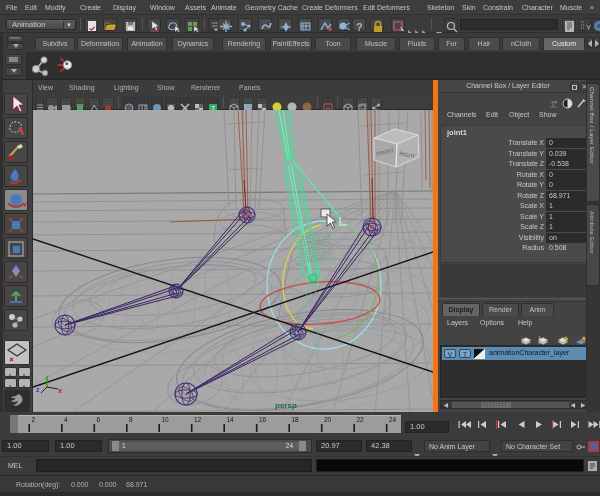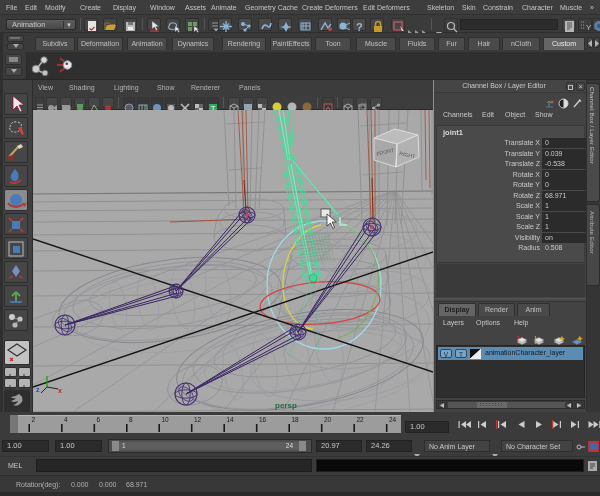--- a/index.html
+++ b/index.html
@@ -20,21 +20,21 @@
  border-bottom:none;border-radius:2px 2px 0 0;color:#c0c0c0;font-size:7px;text-align:center;line-height:12px}
 .tab.on{background:#656565;color:#ececec}
 .shelfb{left:0;top:52px;width:600px;height:28px;background:#2f2f2f;border-bottom:1px solid #262626}
 .tbx{left:0;top:80px;width:33px;height:332px;background:#404040;border-right:1px solid #2c2c2c}
 .tbtn{position:absolute;left:4px;width:24px;height:22px;background:#464646;border:1px solid #2e2e2e;border-radius:2px}
 .tbtn.on{background:#8b8b8b}
 .vpm{left:33px;top:80px;width:400px;height:15px;background:#3c3c3c;color:#b3b3b3;font-size:7px;line-height:15px;white-space:nowrap}
 .vpt{left:33px;top:95px;width:400px;height:15px;background:#3d3d3d;border-bottom:1px solid #2a2a2a}
 .vps{left:33px;top:110px;width:400px;height:302px}
 .mic{position:absolute;top:2px;height:11px;border-radius:1px}
-.rp{left:433px;top:80px;width:153px;height:332px;background:#434343;border-left:1px solid #f97316}
+.rp{left:433px;top:80px;width:153px;height:332px;background:#434343;border-left:5px solid #f97316}
 .rtabs{left:586px;top:80px;width:14px;height:332px;background:#3c3c3c;border-left:1px solid #2e2e2e}
 .vtext{position:absolute;writing-mode:vertical-rl;font-size:6px;color:#b5b5b5;letter-spacing:0.2px;white-space:nowrap}
 .crow{position:absolute;left:0;width:153px;height:10.5px;font-size:7px;color:#c9c9c9}
 .crow .lb{position:absolute;right:51px;top:1px}
 .crow .vf{position:absolute;left:105px;top:0;width:45px;height:10px;background:#2b2b2b;color:#c9c9c9;padding-left:3px;line-height:10px}
 .crow .vn{position:absolute;left:108px;top:1px;color:#c9c9c9}
 .ts{left:0;top:412px;width:600px;height:24px;background:#3b3b3b}
 .rr{left:0;top:436px;width:600px;height:20px;background:#3b3b3b}
 .fld{position:absolute;background:#2b2b2b;border:1px solid #222;color:#c9c9c9;font-size:7.5px;line-height:10px;padding-left:4px}
 .mel{left:0;top:456px;width:600px;height:19px;background:#3b3b3b;border-top:1px solid #333}
@@ -842,21 +842,21 @@
     <div class="fld" style="left:2px;top:4px;width:47px;height:12px">1.00</div>
     <div class="fld" style="left:55px;top:4px;width:47px;height:12px">1.00</div>
     <div class="abs" style="left:108px;top:3px;width:204px;height:14px;background:#4c4c4c;border:1px solid #2a2a2a">
       <div style="position:absolute;left:3px;top:1px;width:194px;height:10px;background:#5e5e5e;border:1px solid #515151"></div>
       <div style="position:absolute;left:3px;top:1px;width:7px;height:10px;background:#8a8a8a"></div>
       <div style="position:absolute;left:190px;top:1px;width:7px;height:10px;background:#8a8a8a"></div>
       <div style="position:absolute;left:13px;top:2px;font-size:6.5px;color:#ddd">1</div>
       <div style="position:absolute;right:18px;top:2px;font-size:6.5px;color:#ddd">24</div>
     </div>
     <div class="fld" style="left:316px;top:4px;width:46px;height:12px">20.97</div>
-    <div class="fld" style="left:366px;top:4px;width:46px;height:12px">24.26</div>
+    <div class="fld" style="left:366px;top:4px;width:46px;height:12px">42.38</div>
     <div class="abs" style="left:414px;top:9px"><svg width="6" height="5">
         <polygon points="0,0 6,0 3,4" fill="#aaa"></polygon>
       </svg></div>
     <div class="abs" style="left:424px;top:4px;width:66px;height:12px;background:#434343;border:1px solid #2e2e2e;color:#c9c9c9;font-size:7px;line-height:11px;padding-left:4px">No Anim Layer</div>
     <div class="abs" style="left:492px;top:9px"><svg width="6" height="5">
         <polygon points="0,0 6,0 3,4" fill="#aaa"></polygon>
       </svg></div>
     <div class="abs" style="left:501px;top:4px;width:72px;height:12px;background:#434343;border:1px solid #2e2e2e;color:#c9c9c9;font-size:7px;line-height:11px;padding-left:4px">No Character Set</div>
     <svg class="abs" style="left:576px;top:6px" width="10" height="10">
       <circle cx="3" cy="5" r="2" fill="none" stroke="#bbb"></circle>

